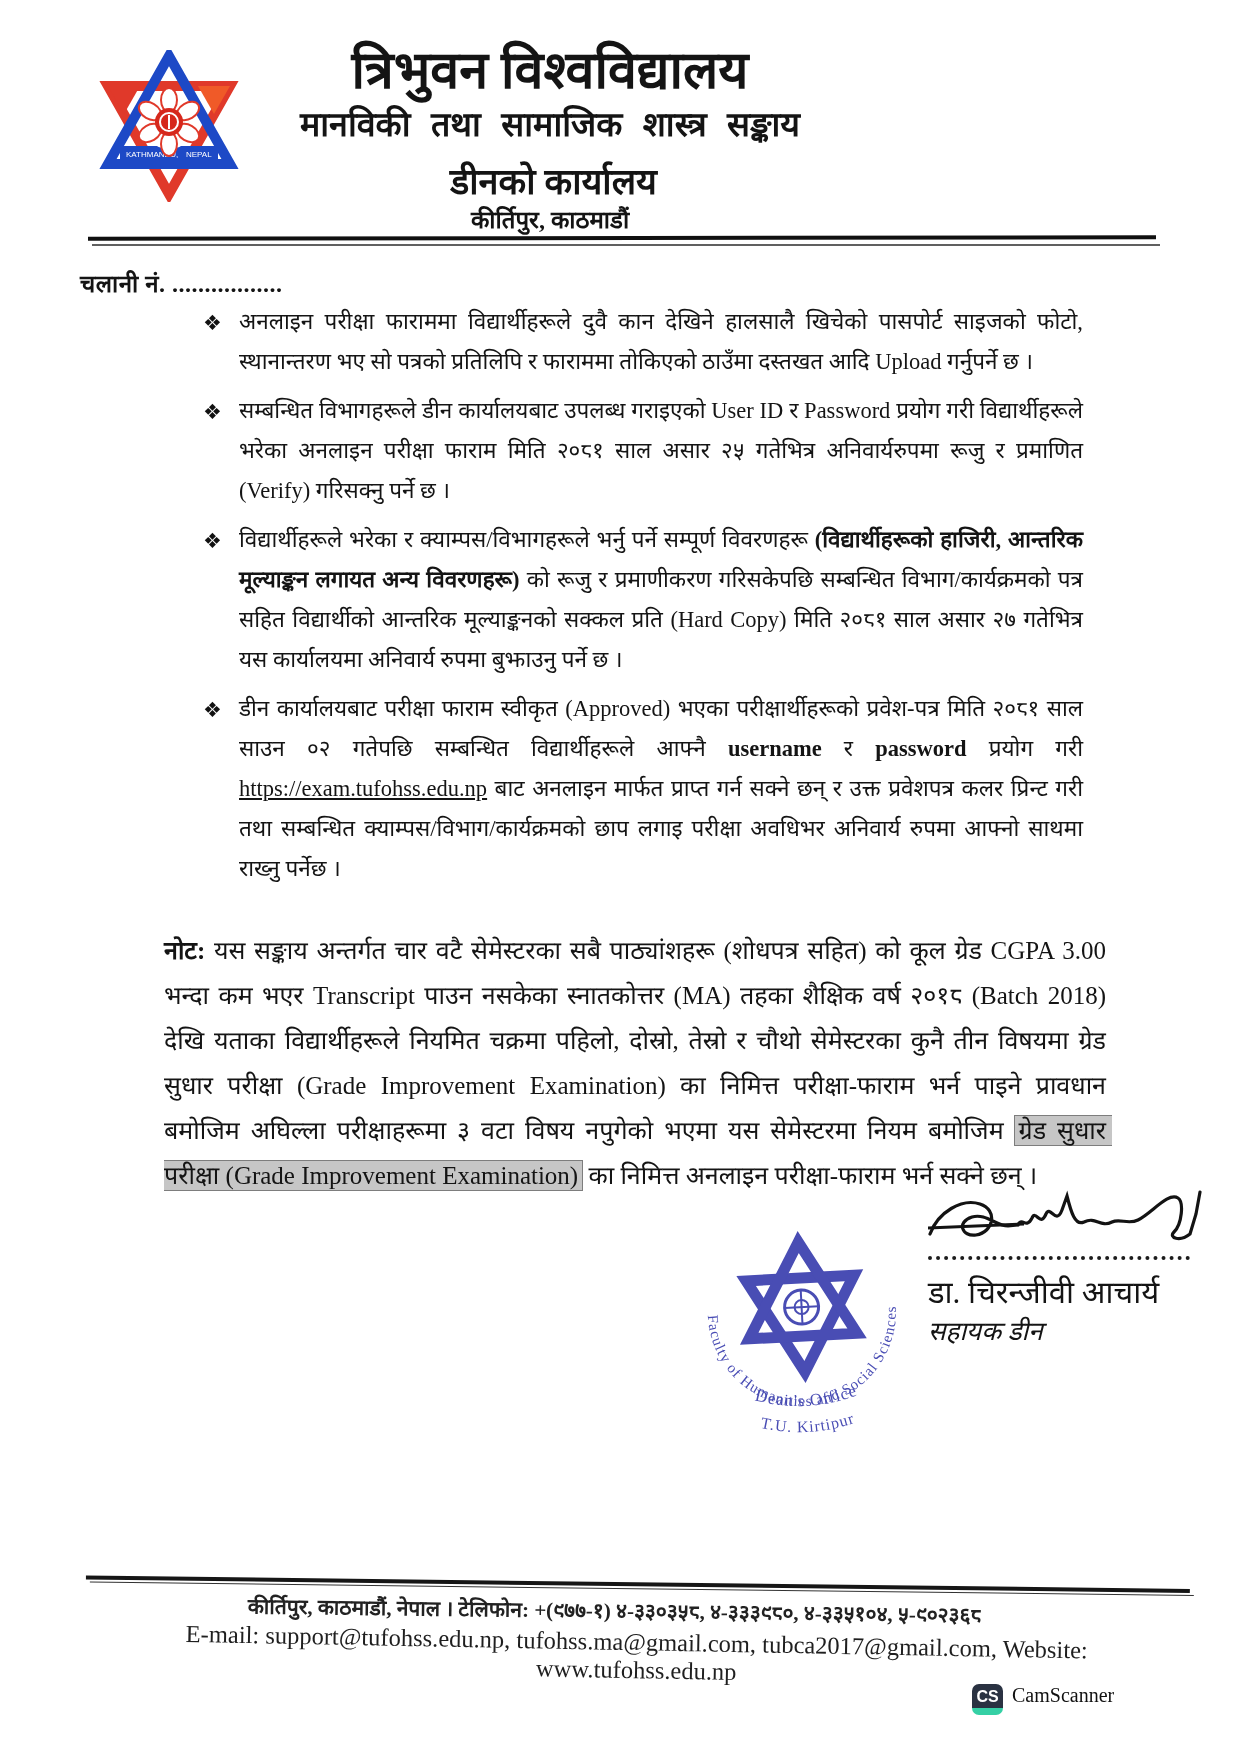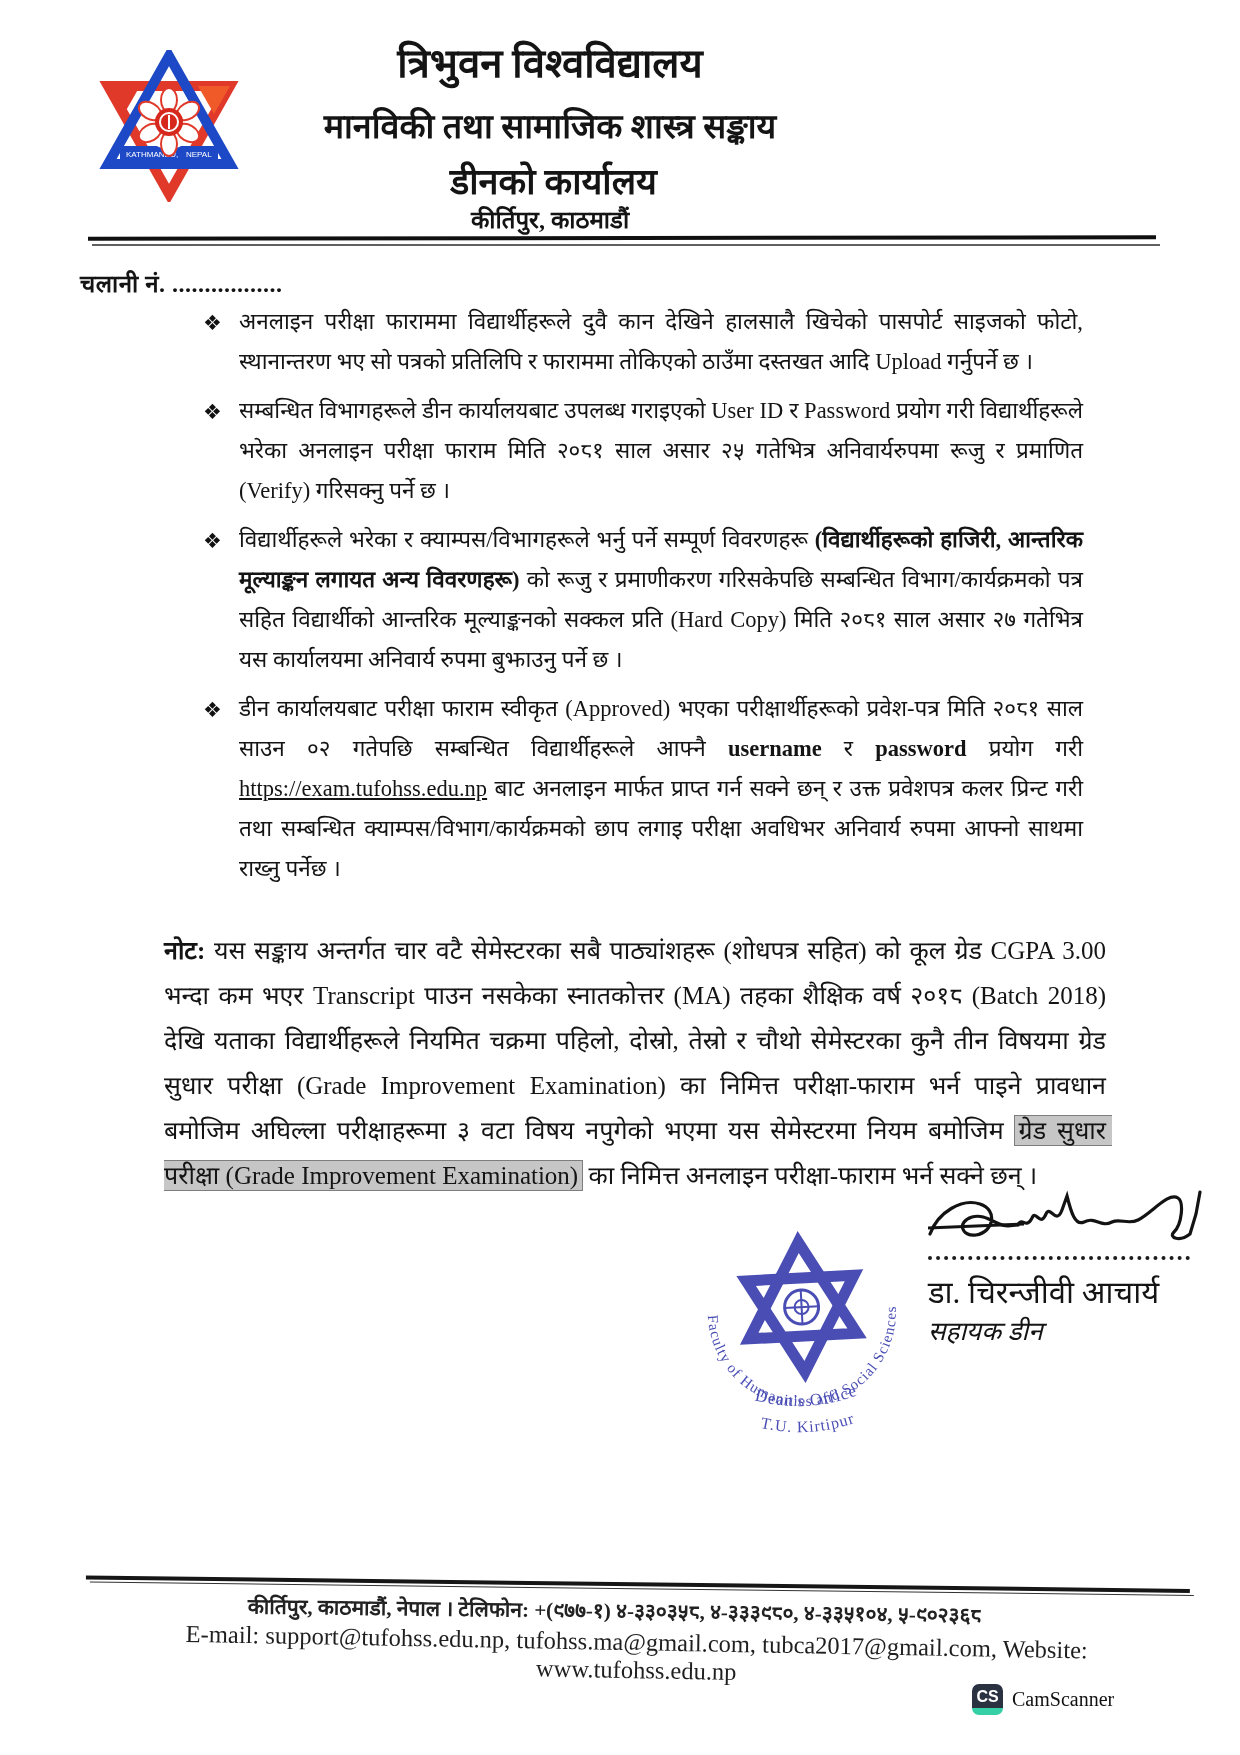--- a/index.html
+++ b/index.html
@@ -5,22 +5,22 @@
   html,body{margin:0;padding:0;background:#ffffff;}
   .page{
     position:relative;width:1240px;height:1755px;margin:0 auto;
     background:#ffffff;overflow:hidden;
     font-family:"Liberation Serif","DejaVu Serif",serif;
     color:#141414;
   }
   
   .logo{position:absolute;left:98px;top:50px;width:142px;height:152px;}
   .titles{position:absolute;left:0;top:40px;width:1100px;text-align:center;line-height:1.18;}
-  .t1{font-size:40px;font-weight:700;}
-  .t2{font-size:34px;font-weight:700;margin-top:20px;}
+  .t1{font-size:52px;font-weight:700;}
+  .t2{font-size:34px;font-weight:700;margin-top:6px;font-family:Liberation Mono, monospace;}
   .t3{font-size:36px;font-weight:700;margin-top:14px;padding-left:7px;}
   .t4{font-size:24px;font-weight:700;margin-top:2px;}
   .rule-thick{position:absolute;left:88px;right:84px;top:236px;height:4px;background:#101010;transform:rotate(-0.08deg);}
   .rule-thin{position:absolute;left:92px;right:80px;top:244px;height:2px;background:#2b2b2b;opacity:.75;}
   .chalani{position:absolute;left:80px;top:266px;font-size:24px;font-weight:700;letter-spacing:.5px;}
   
   .bullets{position:absolute;left:203px;top:302px;width:880px;}
   .bullet-item{position:relative;padding-left:36px;margin-bottom:9px;
     font-size:22.5px;line-height:40px;text-align:justify;}
   .bullet-glyph{position:absolute;left:0;top:1px;font-size:21px;color:#111;}
@@ -39,21 +39,21 @@
   .sig-title{font-size:26px;margin-top:0;font-style:italic;}
   
   .footer{position:absolute;left:0;top:1576px;width:1240px;transform:rotate(0.7deg);}
   .f-rule-thick{position:absolute;left:86px;right:50px;top:6px;height:4px;background:#161616;}
   .f-rule-thin{position:absolute;left:90px;right:46px;top:12px;height:1px;background:#333;}
   .f-line1{position:absolute;left:140px;right:150px;top:20px;text-align:center;
     font-size:21px;font-weight:700;color:#222;}
   .f-line2{position:absolute;left:95px;right:60px;top:52px;text-align:center;
     font-size:24.5px;color:#1f1f1f;transform:rotate(0.35deg);}
   
-  .cam{position:absolute;left:972px;top:1684px;display:flex;align-items:center;}
+  .cam{position:absolute;left:972px;top:1684px;display:flex;}
   .cs-box{width:31px;height:31px;border-radius:7px;overflow:hidden;
     display:flex;flex-direction:column;}
   .cs-top{flex:1;background:#2a3242;color:#fff;font-family:"Liberation Sans",sans-serif;
     font-weight:700;font-size:16px;display:flex;align-items:center;justify-content:center;padding-top:1px;}
   .cs-bottom{height:7px;background:#35d0a5;}
   .cam-label{margin-left:9px;font-size:20px;color:#101010;}
 </style>
 </head>
 <body>
 

